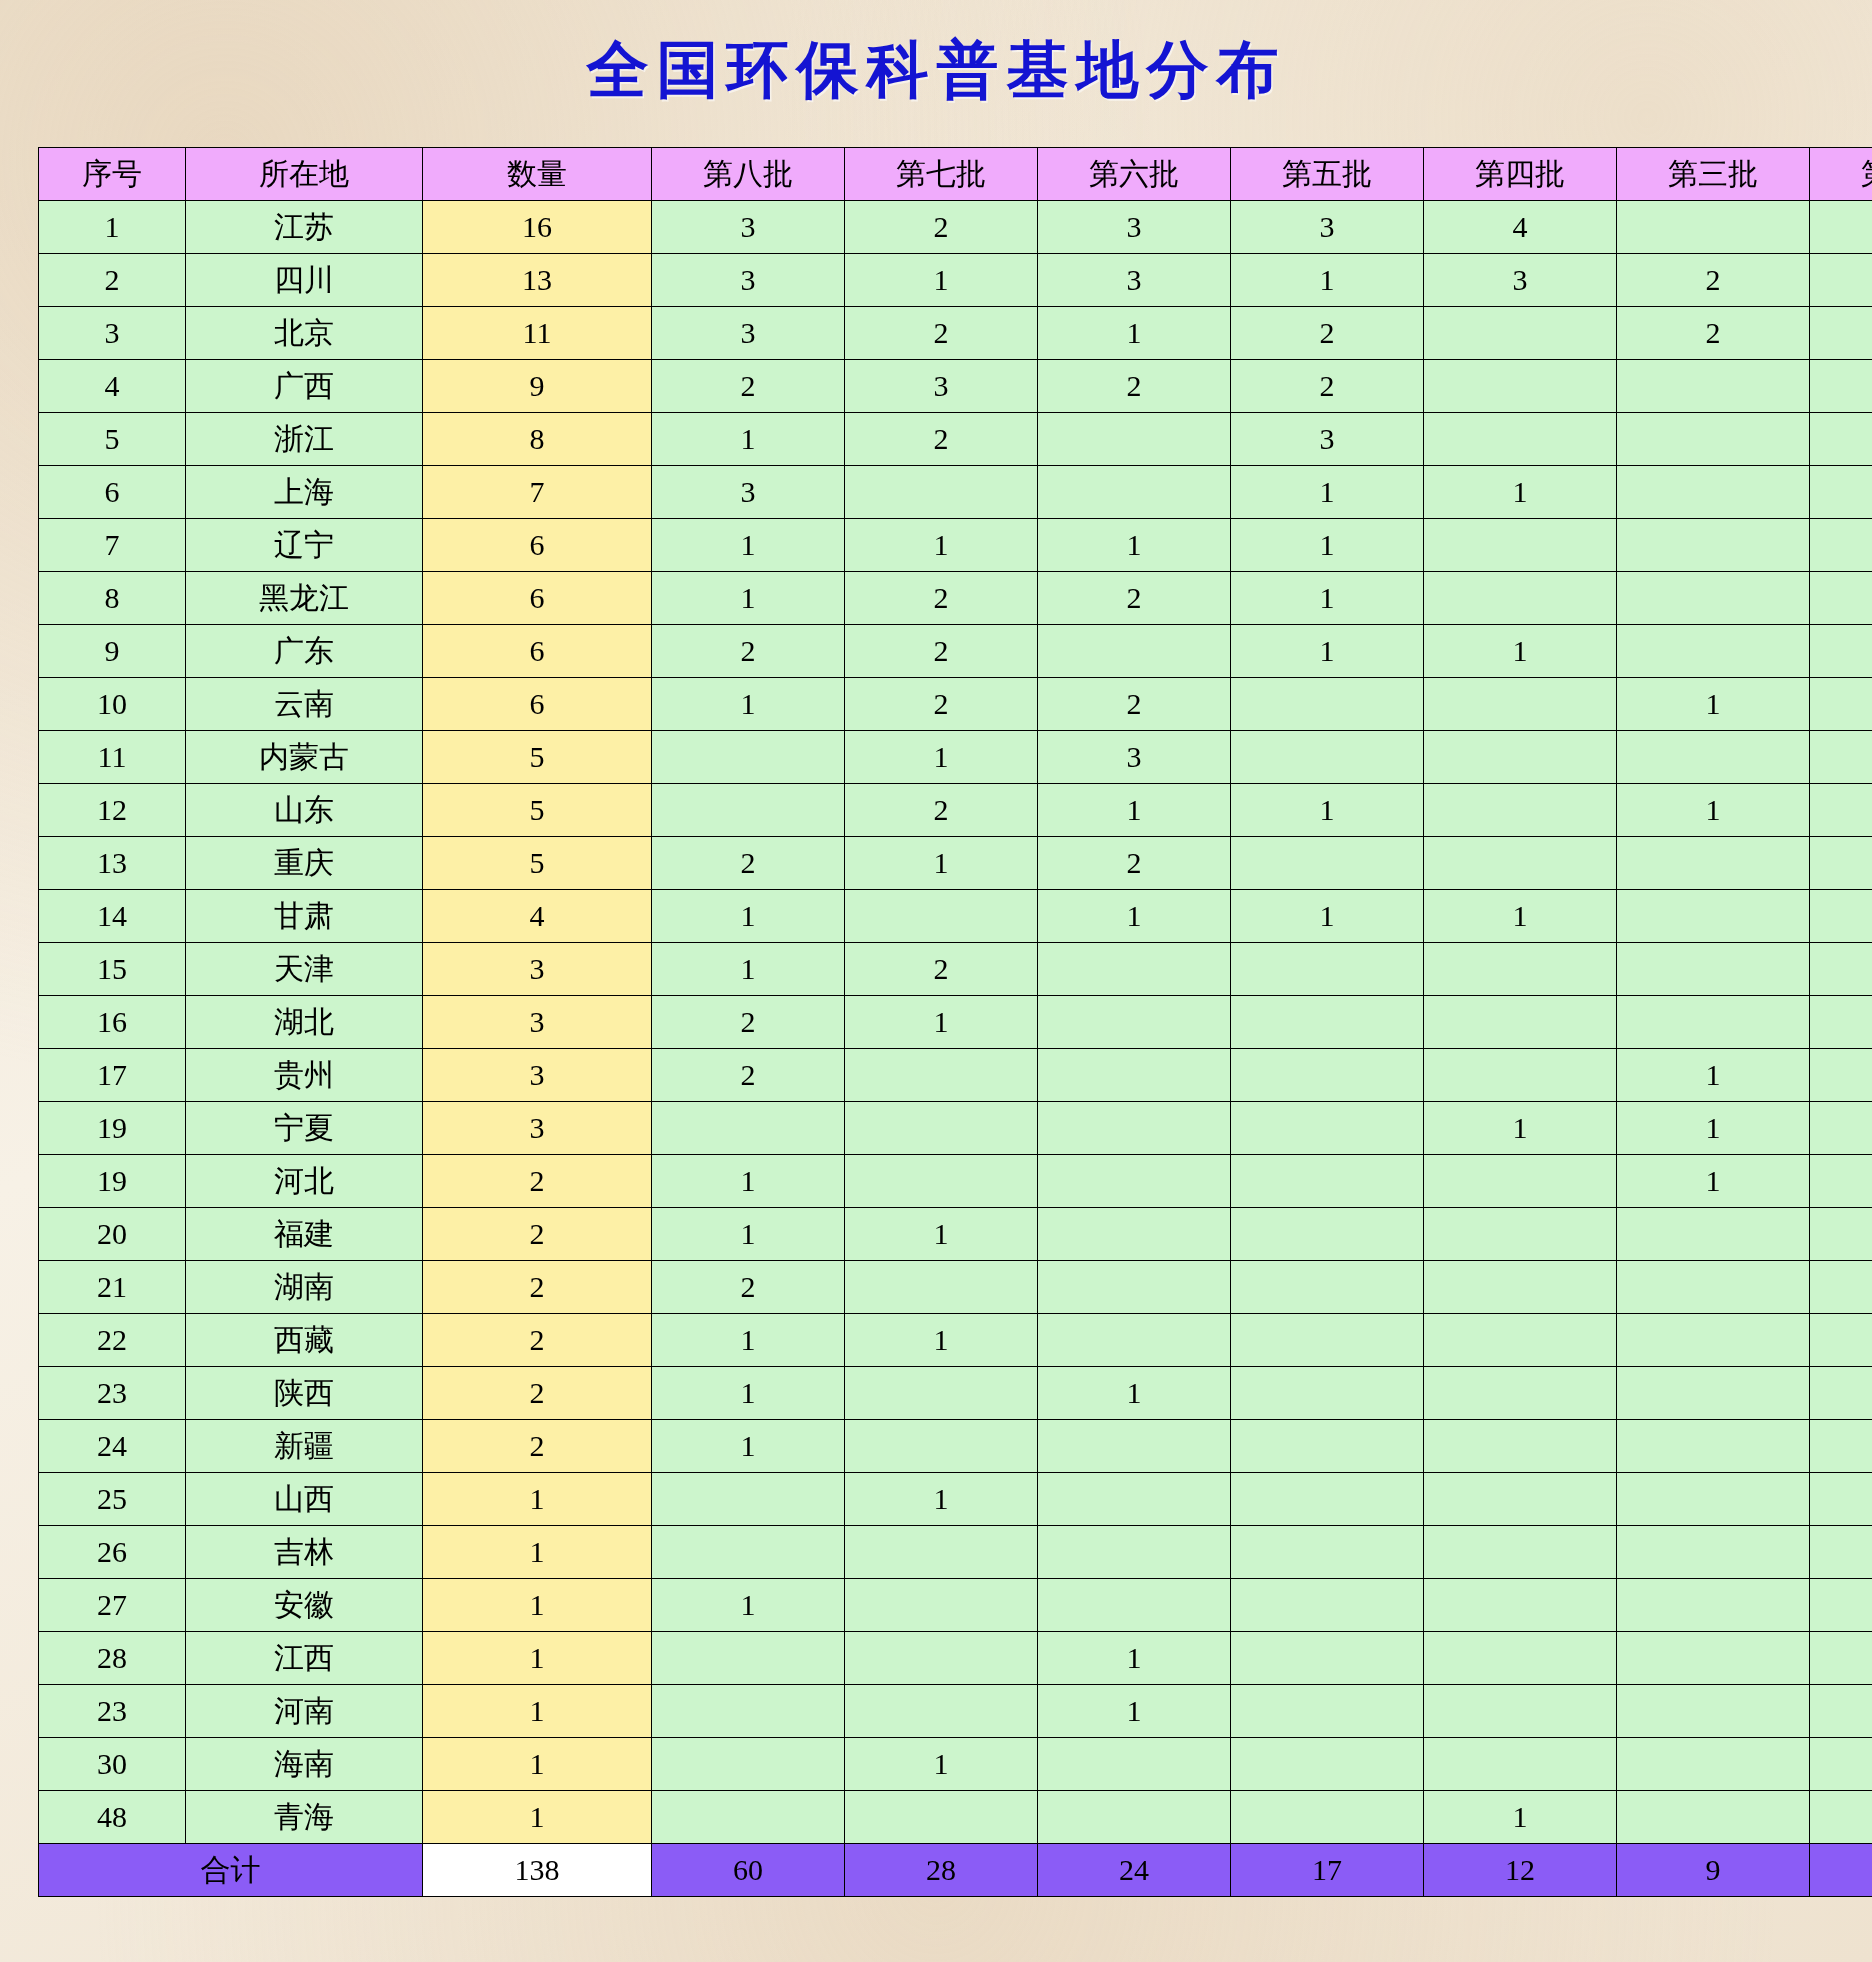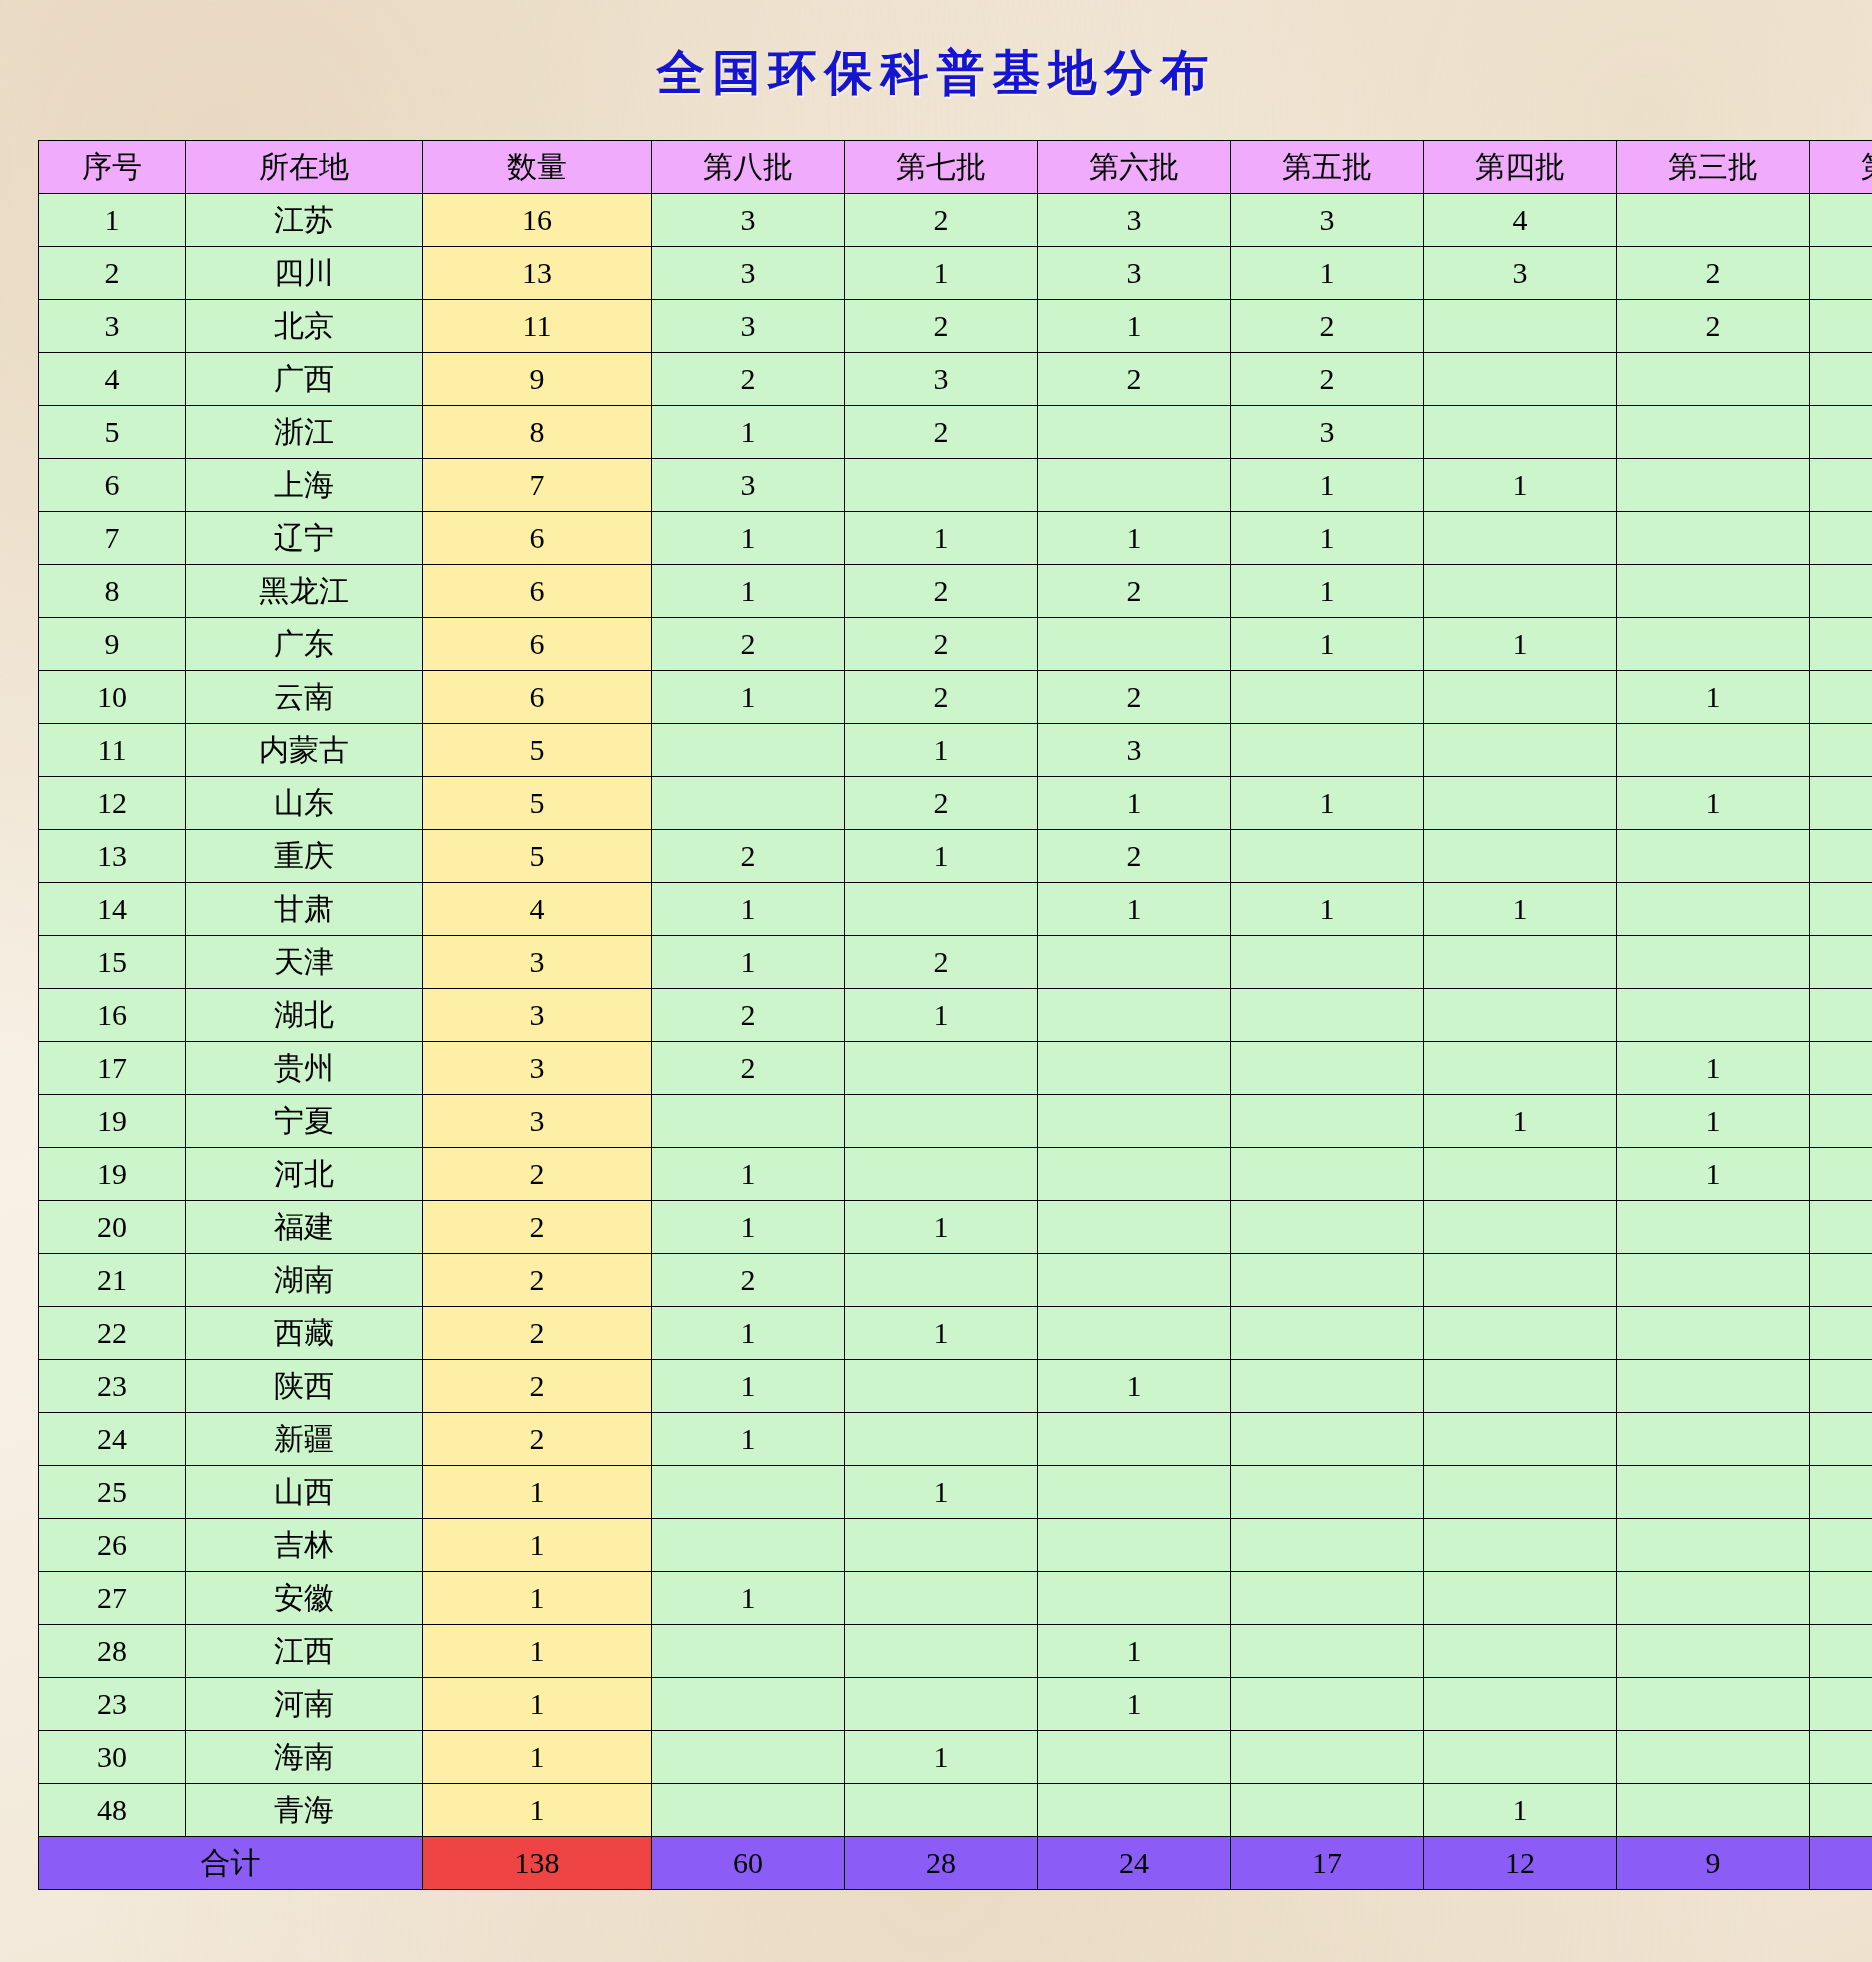--- a/index.html
+++ b/index.html
@@ -23,23 +23,23 @@
     height: 1963px;
     position: relative;
     box-sizing: border-box;
     padding: 0 38px;
   }
   .title {
     text-align: center;
     color: #1414d2;
     font-family: "DejaVu Serif", "Liberation Serif", serif;
     font-weight: bold;
-    font-size: 48px;
+    font-size: 62px;
     letter-spacing: 8px;
-    padding-top: 41px;
+    padding-top: 28px;
     padding-bottom: 35px;
     text-shadow: 1.6px 1.6px 0 rgba(255,255,255,0.55);
   }
   table.grid {
     border-collapse: collapse;
     width: 1797px;
     margin: 0 auto;
     table-layout: fixed;
   }
   table.grid td, table.grid th {
@@ -62,21 +62,21 @@
     background: #ccf5cc;
   }
   tbody td.qty {
     background: #fdf0a6;
   }
   tfoot td {
     background: #8b5cf6;
     height: 55px;
   }
   tfoot td.qty {
-    background: #ef4444;
+    background: #ffffff;
   }
   col.c-idx { width: 147px; }
   col.c-loc { width: 237px; }
   col.c-qty { width: 229px; }
   col.c-b { width: 193px; }
 </style>
 </head>
 <body>
 
 <div class="page">

